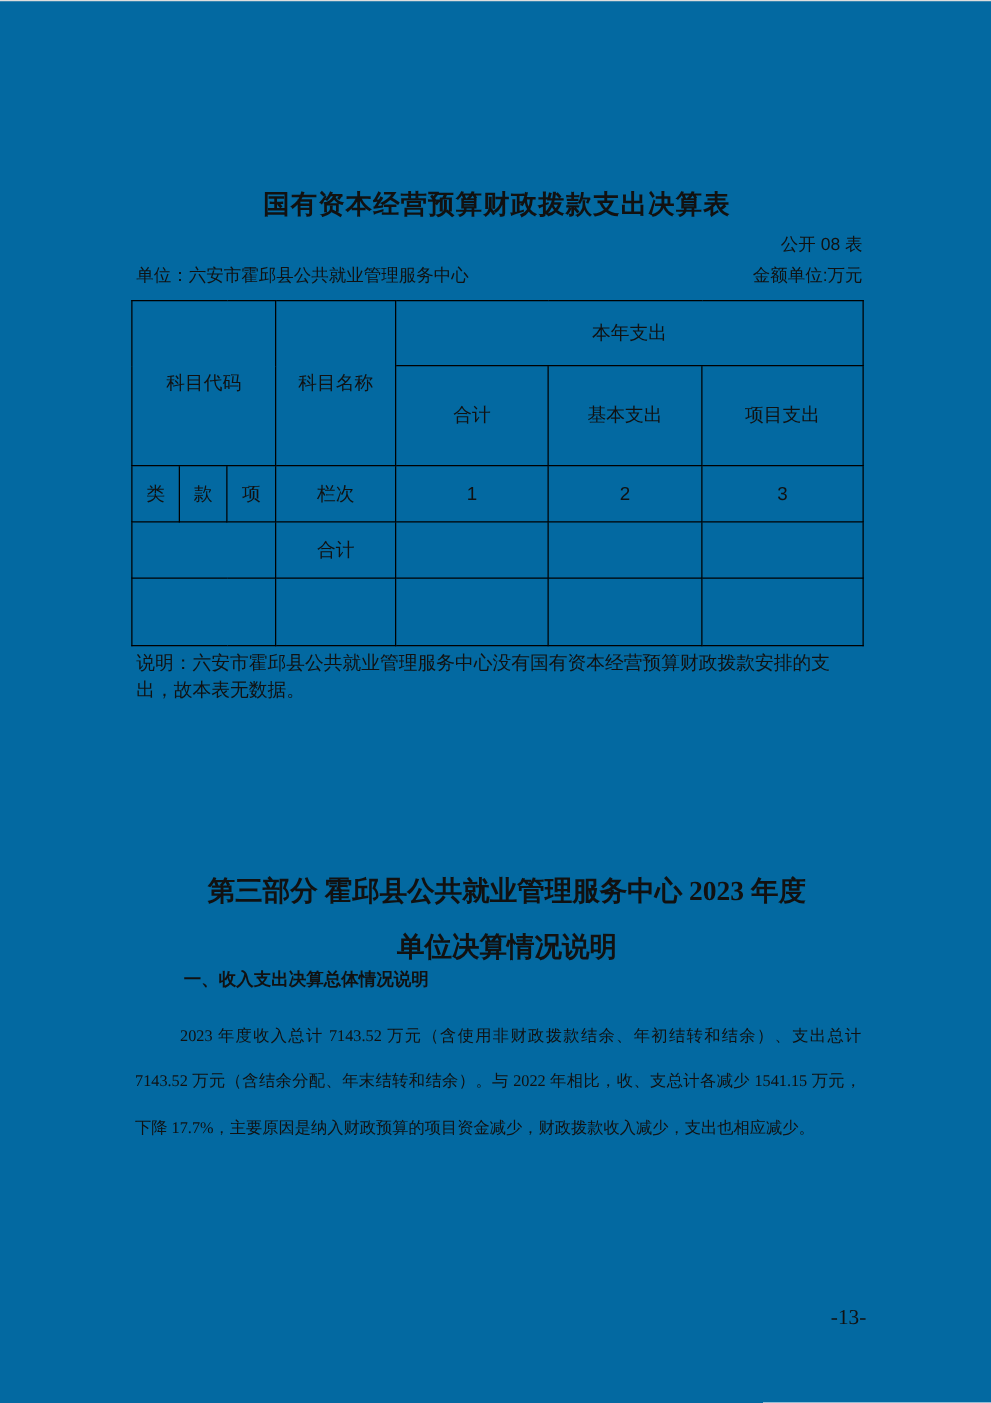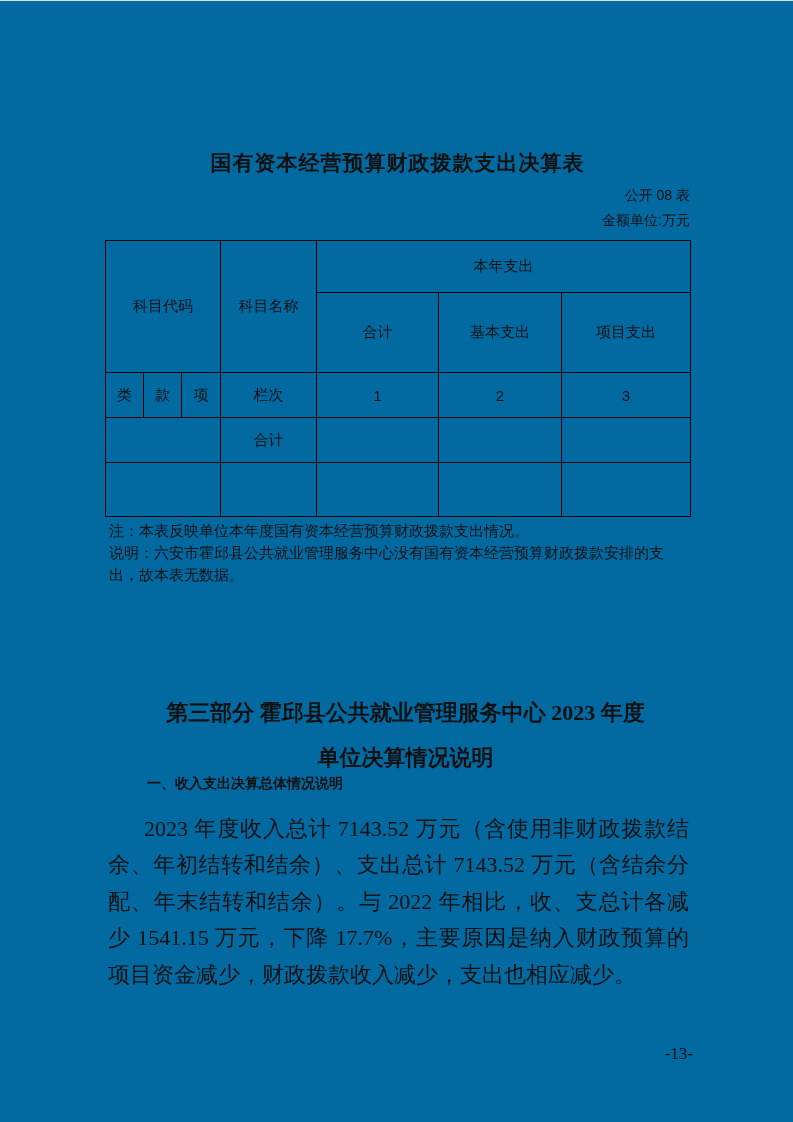--- a/index.html
+++ b/index.html
@@ -75,21 +75,21 @@
     font-family:"Liberation Serif", serif;
   }
   .section1-heading {
     position:absolute; top:775px; left:147px;
     font-size:14px;
     font-weight:bold;
     font-family:Liberation Serif, serif;
   }
   .summary-paragraph {
     position:absolute; top:811px; left:108px; width:581px;
-    font-size:22px;
+    font-size:13px;
     line-height:36.4px;
     text-align:justify;
     text-indent:36px;
     font-family:"Liberation Serif", serif;
   }
   .page-number {
     position:absolute; top:1044px; left:105px; width:588px;
     text-align:right;
     font-size:17px;
     font-family:"Liberation Serif", serif;
@@ -99,20 +99,21 @@
 <body>
 
 <div class="page">
   <div class="top-hairline"></div>
 
   <div class="doc-title">国有资本经营预算财政拨款支出决算表</div>
 
   <div class="pub-label">公开 08 表</div>
 
   <div class="meta-row">
+    <span class="unit-label">单位：六安市霍邱县公共就业管理服务中心</span>
     <span class="amount-unit-label">金额单位:万元</span>
   </div>
 
   <table class="budget-table">
     <colgroup>
       <col style="width:38px">
         <col style="width:38px">
         <col style="width:39px">
       <col style="width:96px">
       <col style="width:122px">
@@ -150,21 +151,20 @@
         <td colspan="3"></td>
         <td></td>
         <td></td>
         <td></td>
         <td></td>
       </tr>
     </tbody>
   </table>
 
   <div class="notes">
-    <div>注：本表反映单位本年度国有资本经营预算财政拨款支出情况。</div>
     <div>说明：六安市霍邱县公共就业管理服务中心没有国有资本经营预算财政拨款安排的支出，故本表无数据。</div>
   </div>
 
   <div class="part3-heading">
     <div>第三部分 霍邱县公共就业管理服务中心 2023 年度</div>
     <div>单位决算情况说明</div>
   </div>
 
   <div class="section1-heading">一、收入支出决算总体情况说明</div>
 

